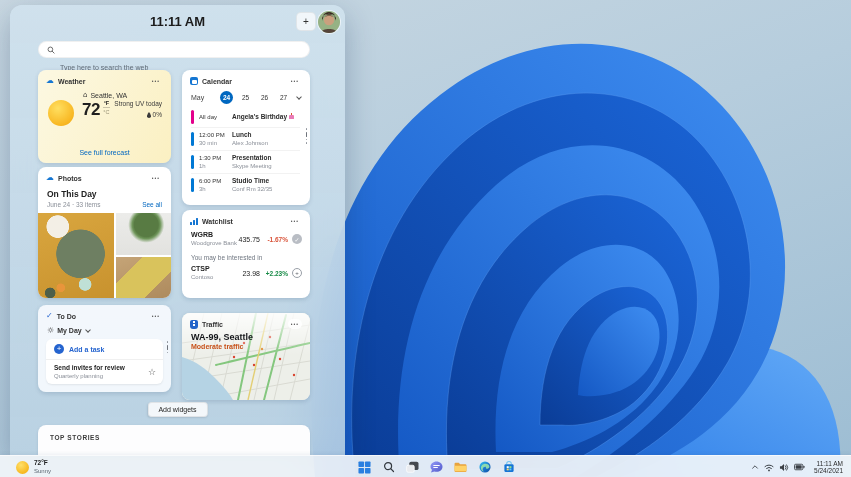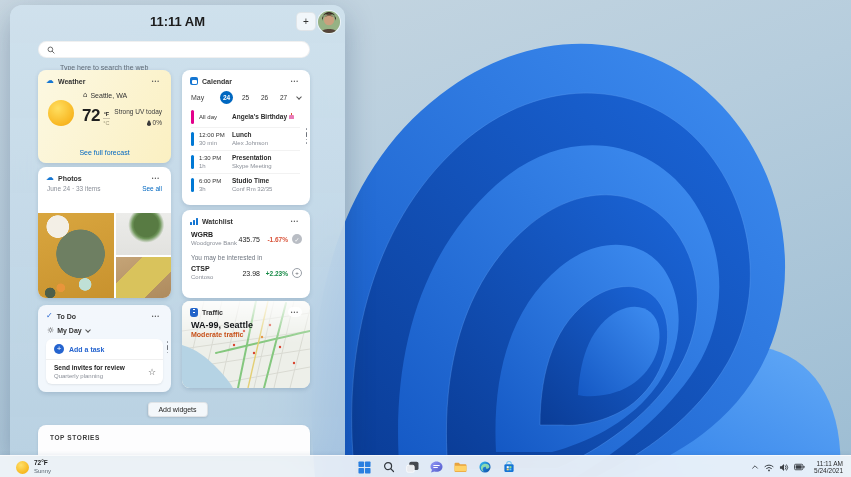--- a/index.html
+++ b/index.html
@@ -53,21 +53,21 @@
           box-shadow:0 1.5px 4px rgba(15,40,80,.14); cursor:pointer; }
   .w-head { display:flex; align-items:center; gap:4px; padding:6px 8px 0 8px; position:relative; z-index:3; }
   .w-title { font-size:7px; font-weight:700; color:#333; }
   .menu-btn { margin-left:auto; font-size:5px; letter-spacing:1px; color:#555; padding:2px 3px; border-radius:6px; }
   .glyph { font-family:"DejaVu Sans",sans-serif; }
 
   
   #weather { left:28px; top:65px; width:133px; height:93px;
              background:linear-gradient(120deg,#fcf8e2 0%,#fbf0c2 100%); }
   .wx-loc { margin:5px 0 0 45px; font-size:7px; color:#333; display:flex; gap:3px; align-items:center; }
-  .wx-main { display:flex; align-items:flex-end; padding:1px 9px 0 10px; }
+  .wx-main { display:flex; align-items:flex-start; padding:1px 9px 0 10px; }
   .wx-sun { width:26px; height:26px; border-radius:50%;
             background:radial-gradient(circle at 38% 32%, #ffdf60, #f8b824 68%, #eda30e); }
   .wx-temp { font-size:17px; font-weight:700; color:#1f1f1f; margin-left:8px; letter-spacing:-.5px; }
   .wx-units { display:flex; flex-direction:column; align-items:center; margin-left:3px; line-height:6px; }
   .wx-unit-f { font-size:5.5px; font-weight:700; color:#222; }
   .wx-unit-div { width:7px; height:1px; background:#c9c2a8; margin:1px 0; }
   .wx-unit-c { font-size:5.5px; color:#9a9478; }
   .wx-right { margin-left:auto; text-align:right; }
   .wx-cond { font-size:6.5px; color:#3a3a3a; }
   .wx-precip { font-size:6.5px; color:#3a3a3a; margin-top:4px; display:flex; justify-content:flex-end; align-items:center; gap:2px; }
@@ -146,21 +146,21 @@
   .td-add { display:flex; align-items:center; gap:5px; padding:5px 8px; border-bottom:1px solid rgba(0,0,0,.06); }
   .td-plus { width:10px; height:10px; border-radius:50%; background:#2564cf; color:#fff; font-size:8px;
              display:flex; align-items:center; justify-content:center; line-height:0; }
   .td-add-label { font-size:7px; font-weight:600; color:#2564cf; }
   .td-task { padding:4px 8px 5px 8px; position:relative; }
   .td-task-title { font-size:6.5px; font-weight:600; color:#222; }
   .td-task-sub { font-size:6px; color:#8a8f98; margin-top:2px; }
   .td-star { position:absolute; right:7px; top:8px; font-size:9px; color:#555; line-height:9px; }
 
   
-  #traffic { left:172px; top:296px; width:128px; height:87px; background:#edefe9; }
+  #traffic { left:172px; top:308px; width:128px; height:87px; background:#edefe9; }
   #traffic::before { content:""; position:absolute; left:0; top:0; right:0; height:42px; z-index:1;
                      background:linear-gradient(180deg,rgba(255,255,255,.85),rgba(255,255,255,0)); }
   .tr-map { position:absolute; inset:0; }
   .tr-head { font-size:9px; font-weight:700; color:#14161a; padding:3px 9px 0 9px; position:relative; z-index:2; }
   .tr-status { font-size:7px; font-weight:700; color:#c75018; padding:1px 9px 0 9px; position:relative; z-index:2; }
   .tr-menu { background:rgba(255,255,255,.85); border-radius:7px; }
 
   .brand-ico { font-size:8px; color:#1576d2; line-height:8px; }
   .cal-ico { width:8px; height:8px; border-radius:2px; background:#1576d2; position:relative; }
   .cal-ico::after { content:""; position:absolute; left:1.5px; top:3px; width:5px; height:3.5px; background:#fff; border-radius:1px; }
@@ -344,20 +344,21 @@
           <span class="sd"></span>
       </div>
     </div>
 
     <div class="card" id="photos">
       <div class="w-head">
         <span class="brand-ico glyph">☁</span>
         <span class="w-title">Photos</span>
         <span class="menu-btn">•••</span>
       </div>
+      <div class="ph-heading">On This Day</div>
       <div class="ph-subrow">
         <span class="ph-sub">June 24 · 33 items</span>
         <span class="ph-link">See all</span>
       </div>
       <div class="ph-collage">
         <div class="ph-l"></div>
         <div class="ph-rt"></div>
         <div class="ph-rb"></div>
       </div>
     </div>

